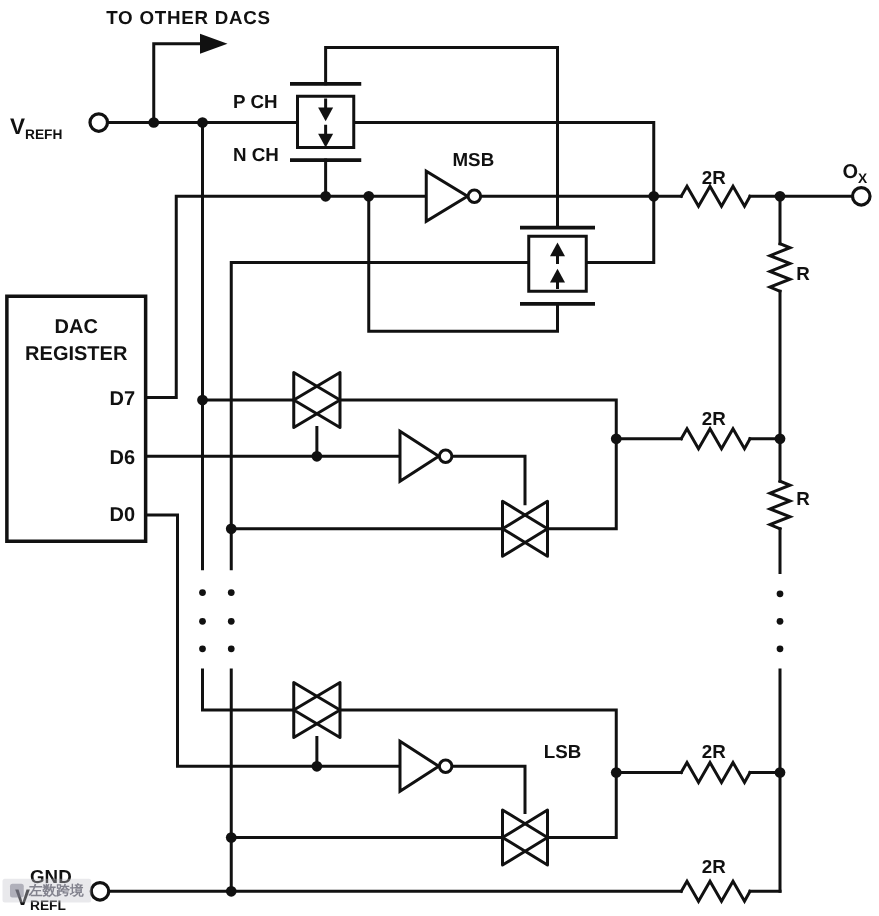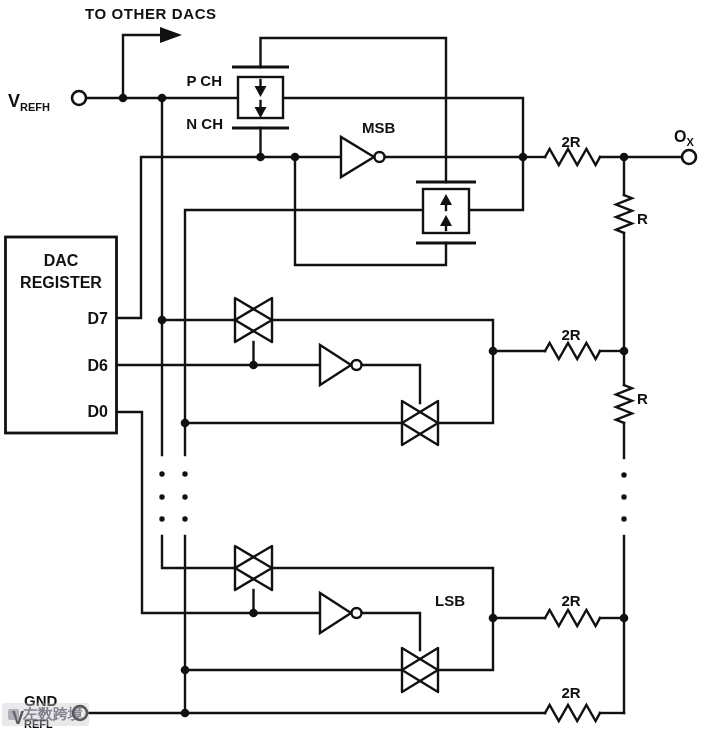--- a/index.html
+++ b/index.html
@@ -12,21 +12,21 @@
   .fillwhite{fill:#fff;stroke:none;}
   .edge{stroke:#111;stroke-width:2.4;fill:none;stroke-linejoin:round;}
   .dot{fill:#111;stroke:none;}
   .term{fill:#fff;stroke:#111;stroke-width:2.6;}
   .solid{fill:#111;stroke:none;}
   .lbl{font-family:"Liberation Sans",sans-serif;font-weight:bold;fill:#111;}
   .fs15{font-size:15px;} .fs16{font-size:16px;} .fs18{font-size:18px;} .fs11{font-size:11px;}
   .mid{text-anchor:middle;} .end{text-anchor:end;}
   #watermark{position:absolute;left:2px;top:703px;display:flex;align-items:center;gap:4px;
              background:rgba(198,198,205,.38);border-radius:2px;padding:2px 6px;
-             font-size:15px;font-weight:bold;color:rgba(95,95,110,.75);pointer-events:none;}
+             font-size:11px;font-weight:bold;color:rgba(95,95,110,.75);pointer-events:none;}
   #watermark .wm-logo{width:11px;height:11px;background:rgba(120,120,135,.5);border-radius:2px;}
 </style>
 </head>
 <body>
 
 <div id="stage">
 <svg width="703" height="733" viewBox="0 0 703 733">
 
   <g>
 

